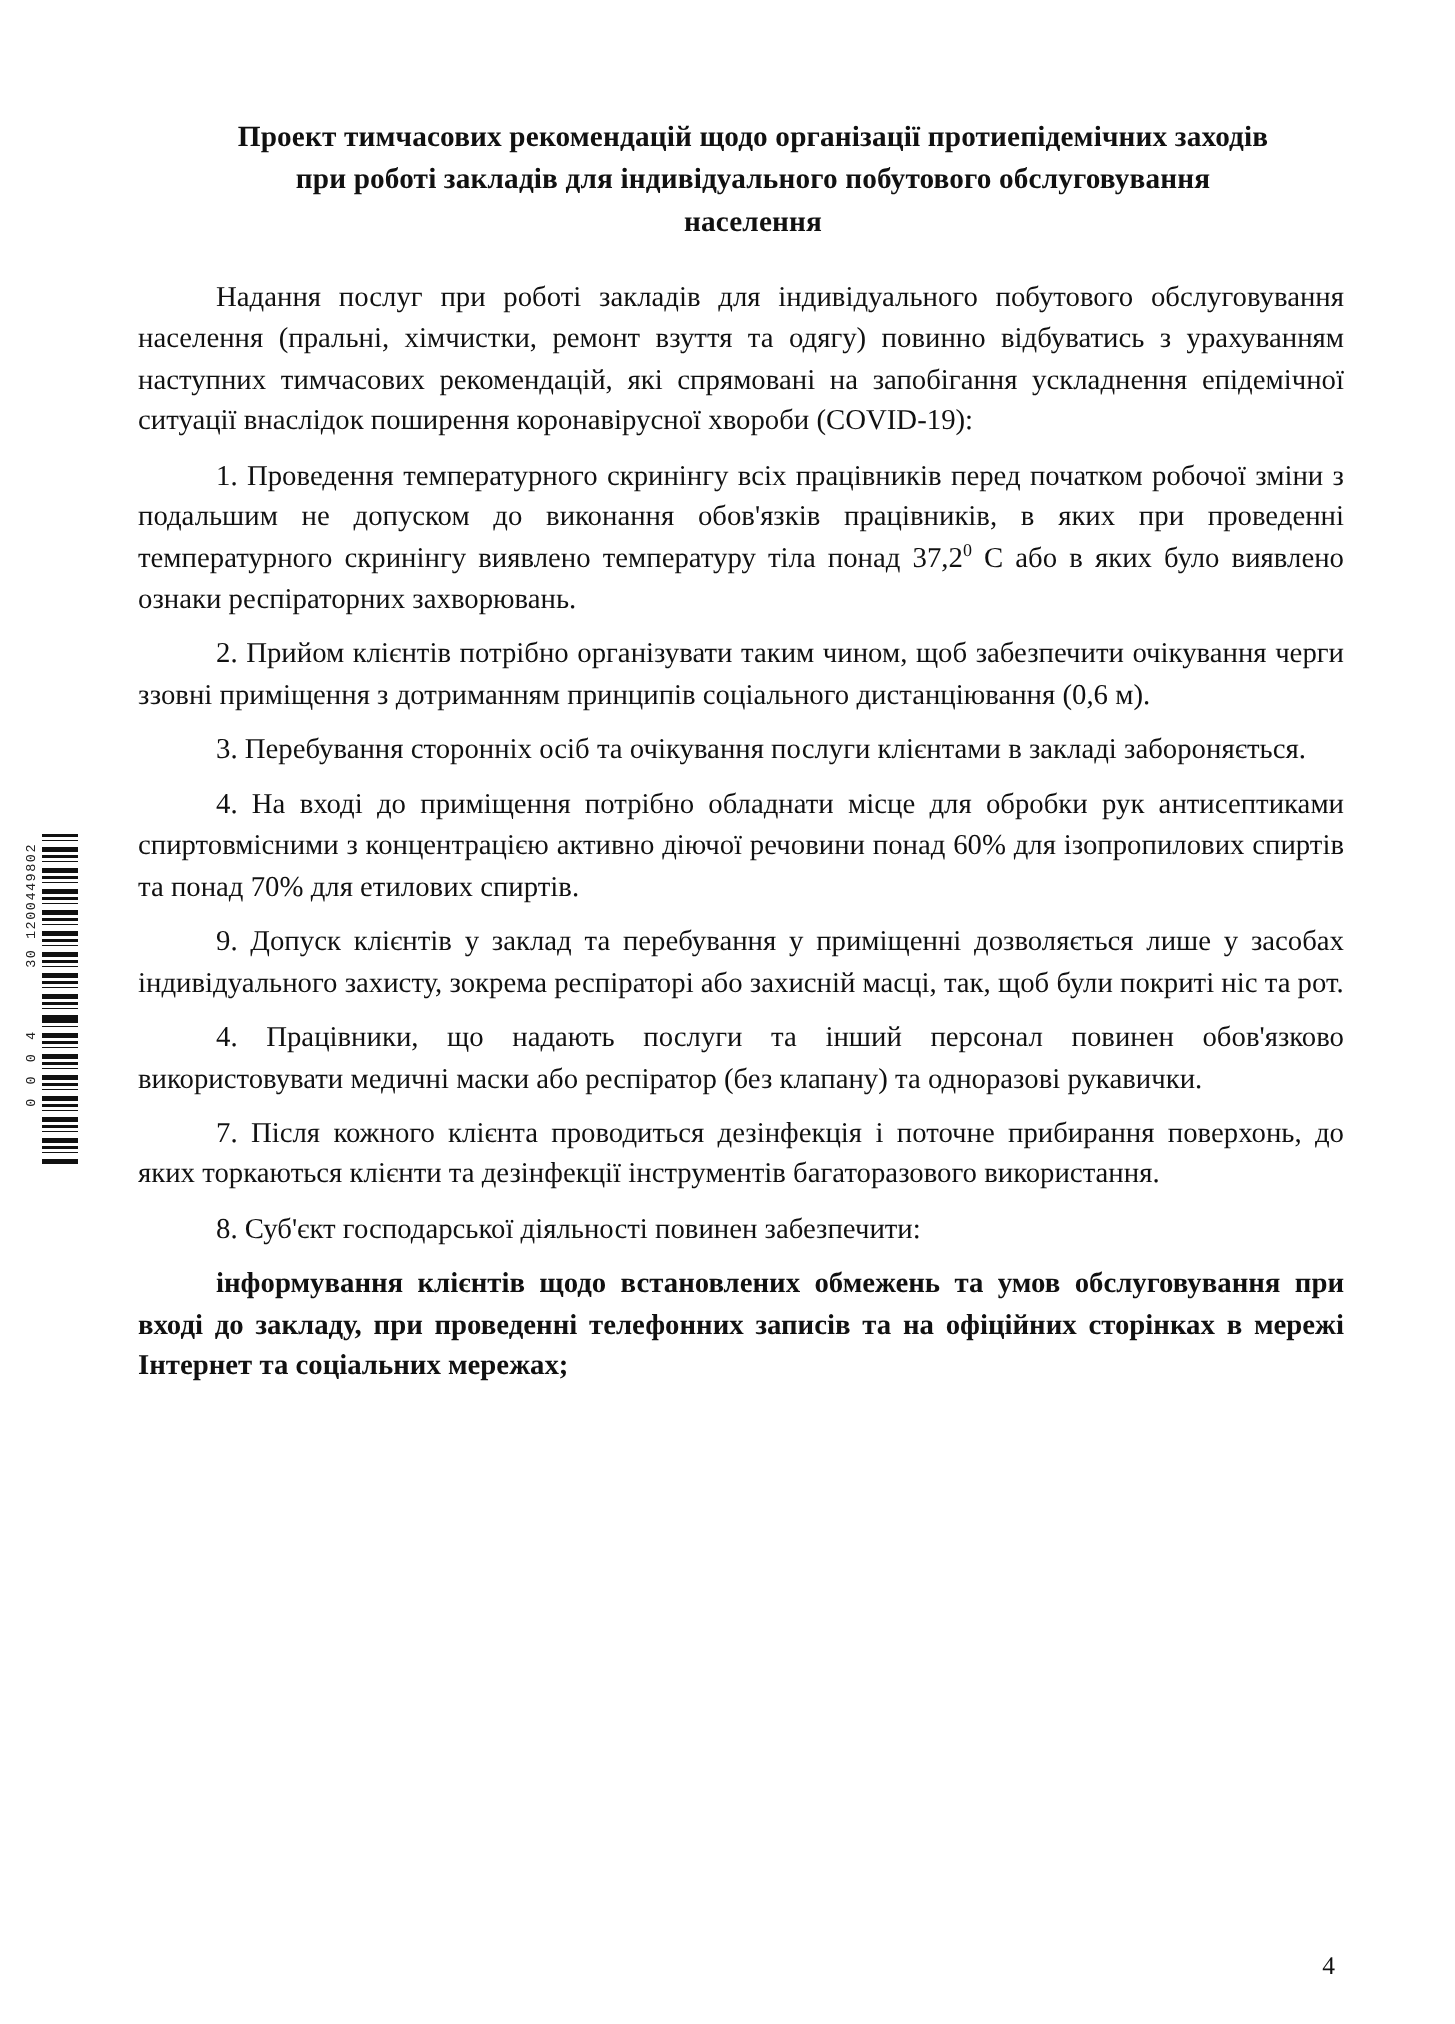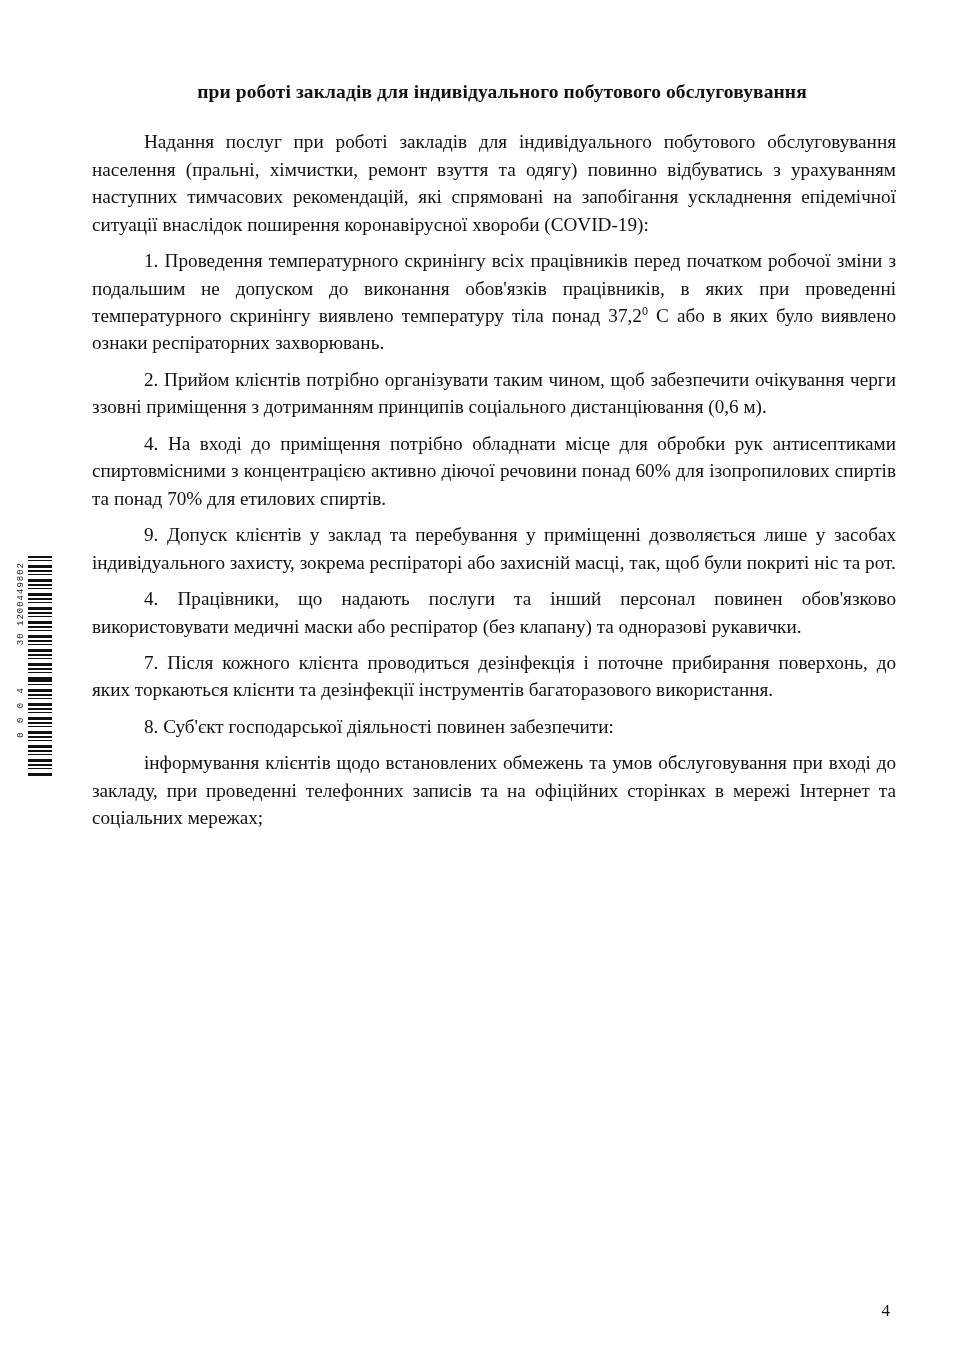--- a/index.html
+++ b/index.html
@@ -37,20 +37,21 @@
     font-size: 19.2px;
     line-height: 1.43;
     text-align: justify;
     text-justify: inter-word;
     margin: 0 16px 9px 0;
     text-indent: 52px;
     hyphens: none;
   }
   p.para.last {
     margin-bottom: 0;
+    font-weight: bold;
   }
   .sup {
     font-size: 12px;
     vertical-align: super;
     line-height: 0;
   }
   .page-number {
     position: absolute;
     right: 80px;
     bottom: 28px;
@@ -121,30 +122,33 @@
   <div class="barcode">
     <div class="bars"></div>
     <div class="bars b2"></div>
     <div class="code-text">30 1200449802</div>
     <div class="code-text2">0 0 0 4</div>
   </div>
 
   <div class="content">
 
     <h1 class="doc-title">
+      <span class="line">Проект тимчасових рекомендацій щодо організації протиепідемічних заходів</span>
       <span class="line">при роботі закладів для індивідуального побутового обслуговування</span>
+      <span class="line">населення</span>
     </h1>
 
     <p class="para">Надання послуг при роботі закладів для індивідуального побутового обслуговування населення (пральні, хімчистки, ремонт взуття та одягу) повинно відбуватись з урахуванням наступних тимчасових рекомендацій, які спрямовані на запобігання ускладнення епідемічної ситуації внаслідок поширення коронавірусної хвороби (COVID-19):</p>
 
     <p class="para"><span>1. Проведення температурного скринінгу всіх працівників перед початком робочої зміни з подальшим не допуском до виконання обов'язків працівників, в яких при проведенні температурного скринінгу виявлено температуру тіла понад 37,2</span><span class="sup">0</span><span> С або в яких було виявлено ознаки респіраторних захворювань.</span></p>
 
 
     <p class="para">2. Прийом клієнтів потрібно організувати таким чином, щоб забезпечити очікування черги ззовні приміщення з дотриманням принципів соціального дистанціювання (0,6 м).</p>
 
+    <p class="para">3. Перебування сторонніх осіб та очікування послуги клієнтами в закладі забороняється.</p>
 
     <p class="para">4. На вході до приміщення потрібно обладнати місце для обробки рук антисептиками спиртовмісними з концентрацією активно діючої речовини понад 60% для ізопропилових спиртів та понад 70% для етилових спиртів.</p>
 
     <p class="para">9. Допуск клієнтів у заклад та перебування у приміщенні дозволяється лише у засобах індивідуального захисту, зокрема респіраторі або захисній масці, так, щоб були покриті ніс та рот.</p>
 
     <p class="para">4. Працівники, що надають послуги та інший персонал повинен обов'язково використовувати медичні маски або респіратор (без клапану) та одноразові рукавички.</p>
 
     <p class="para">7. Після кожного клієнта проводиться дезінфекція і поточне прибирання поверхонь, до яких торкаються клієнти та дезінфекції інструментів багаторазового використання.</p>
 
     <p class="para">8. Суб'єкт господарської діяльності повинен забезпечити:</p>

